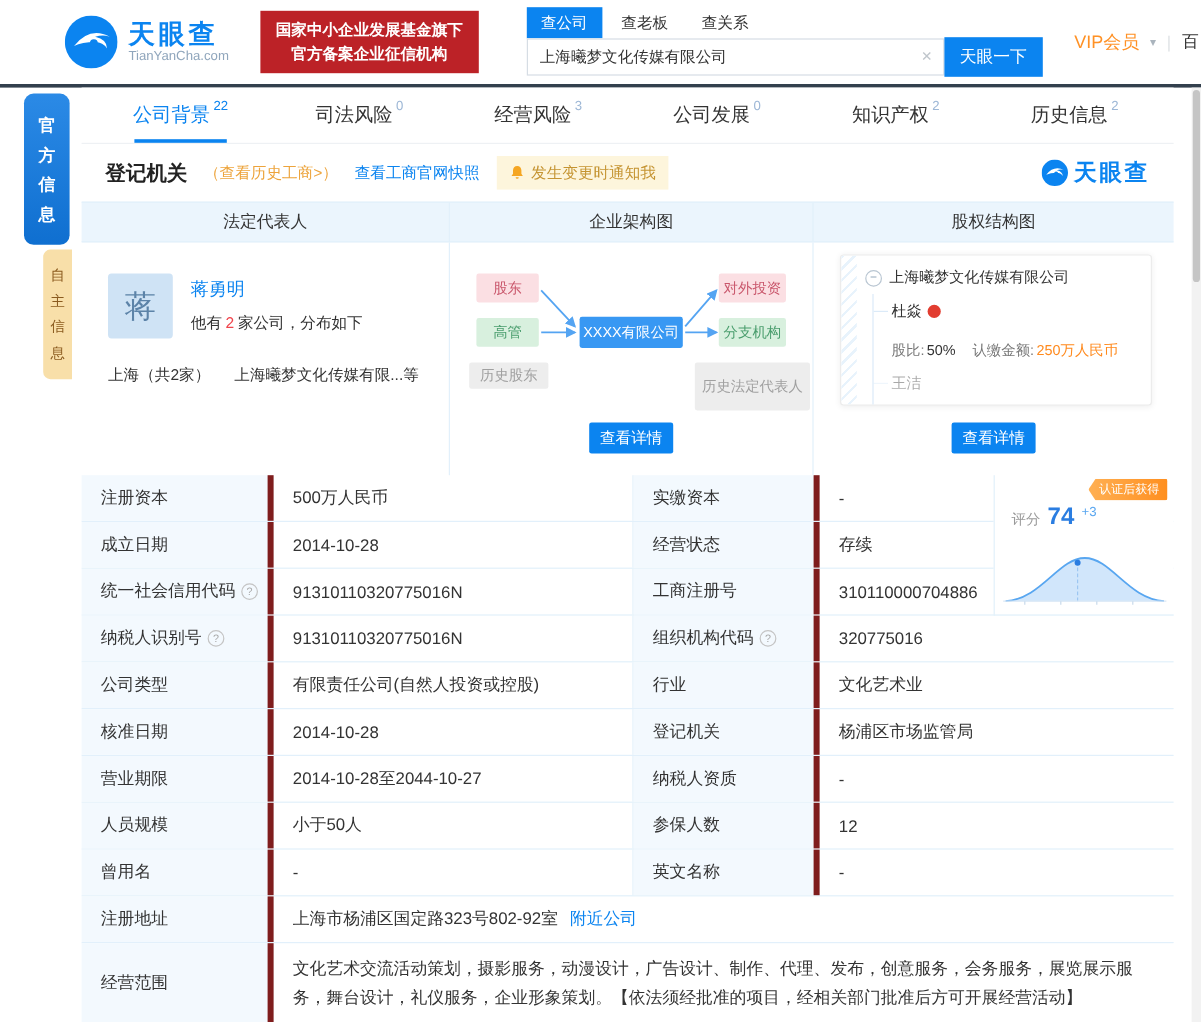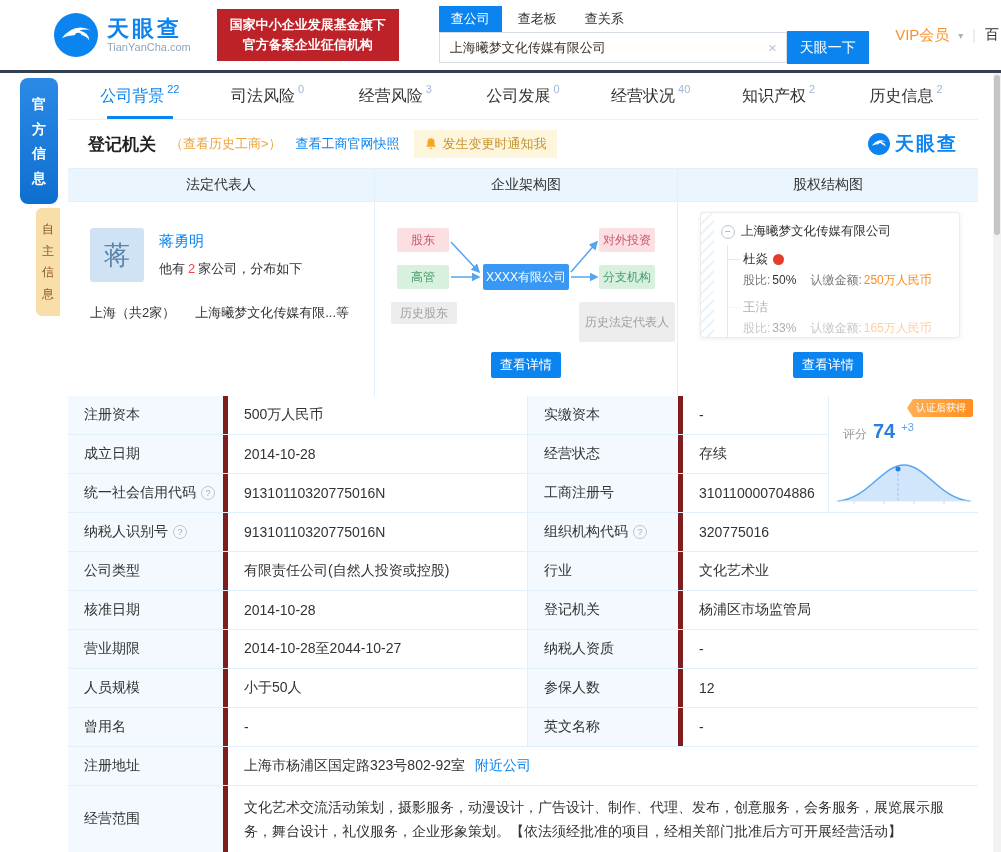--- a/index.html
+++ b/index.html
@@ -91,21 +91,21 @@
                     background: repeating-linear-gradient(135deg, #e8f3fc 0 2px, transparent 2px 7px); }
   .eq-company { display: flex; align-items: center; gap: 6px; font-size: 12.5px; color: #333; }
   .minus-icon { width: 14px; height: 14px; border: 1px solid #b9c6d2; border-radius: 50%; color: #8aa0b5;
                 font-size: 10px; line-height: 12px; text-align: center; flex: none; cursor: pointer; }
   .holders { list-style: none; margin: 5px 0 0 6px; padding-left: 15px; border-left: 1px solid #dbeaf8; }
   .holder { position: relative; padding: 6px 0 4px; }
   .holder::before { content: ""; position: absolute; left: -15px; top: 14px; width: 12px; height: 1px; background: #dbeaf8; }
   .holder.faded { opacity: .42; }
   .h-name { font-size: 12.5px; color: #333; display: flex; align-items: center; gap: 5px; }
   .h-flag { width: 11px; height: 11px; background: #e23d30; border-radius: 50%; display: inline-block; }
-  .h-meta { margin-top: 4px; font-size: 12px; }
+  .h-meta { margin-top: 16px; font-size: 12px; }
   .m-label { color: #777; }
   .m-val { color: #333; margin-left: 2px; }
   .m-label.m2 { margin-left: 14px; }
   .m-amount { color: #ff8a1e; margin-left: 2px; }
 
   
   .info { position: relative; }
   .irow { display: flex; border-bottom: 1px solid #e2f0fb; min-height: 39px; }
   .ilabel { background: #f3f9fe; display: flex; align-items: center; padding-left: 16px; font-size: 14px;
             color: #333; border-right: 5px solid #7f1d1d; flex: none; }
@@ -189,24 +189,20 @@
       <span class="tl">司法风险</span>
         <span class="tc">0</span>
     </div>
     <div class="tab">
       <span class="tl">经营风险</span>
         <span class="tc">3</span>
     </div>
     <div class="tab">
       <span class="tl">公司发展</span>
         <span class="tc">0</span>
-    </div>
-    <div class="tab">
-      <span class="tl">经营状况</span>
-        <span class="tc">40</span>
     </div>
     <div class="tab">
       <span class="tl">知识产权</span>
         <span class="tc">2</span>
     </div>
     <div class="tab">
       <span class="tl">历史信息</span>
         <span class="tc">2</span>
     </div>
   </nav>

